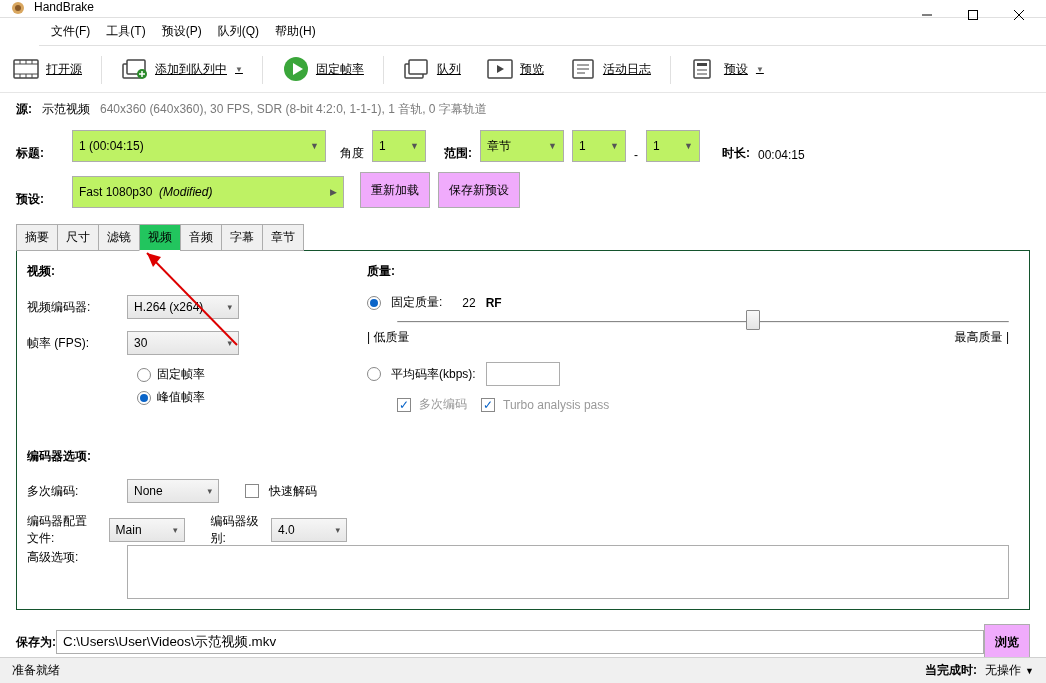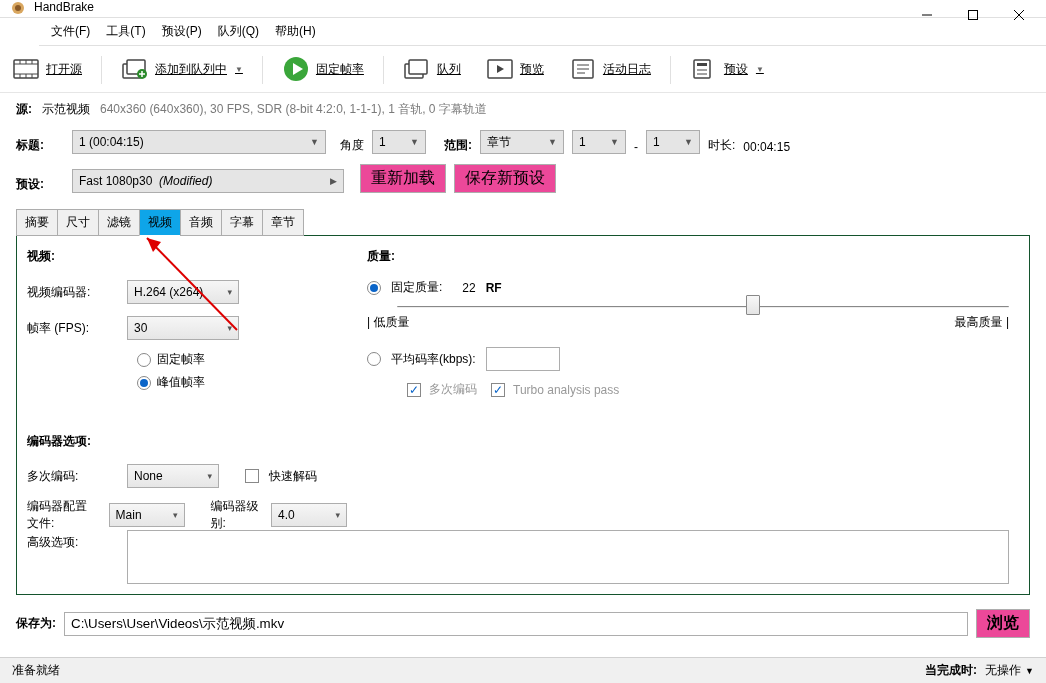--- a/index.html
+++ b/index.html
@@ -16,52 +16,52 @@
 .tool-btn .dd { font-size: 8px; color: #666; margin-left: 2px; }
 .tool-icon { width: 28px; height: 22px; display: flex; align-items: center; justify-content: center; }
 .toolbar-sep { width: 1px; height: 28px; background: #e0e0e0; margin: 0 2px; }
 .source-row { padding: 8px 16px; display: flex; align-items: center; gap: 10px; }
 .source-label { font-weight: bold; }
 .source-name { }
 .source-info { color: #7a7a7a; }
 .form-area { padding: 4px 16px; }
 .form-row { display: flex; align-items: flex-end; margin-bottom: 10px; gap: 8px; }
 .lbl { width: 48px; font-weight: bold; }
-.combo { height: 24px; border: 1px solid #adadad; background: #e5e5e5; display: flex; align-items: center; justify-content: space-between; padding: 0 6px; font-size: 12px; }
+.combo { height: 32px; border: 1px solid #adadad; background: #bef264; display: flex; align-items: center; justify-content: space-between; padding: 0 6px; font-size: 12px; }
 .combo .arrow { font-size: 9px; color: #555; }
-.btn { height: 29px; border: 1px solid #adadad; background: #ec4899; padding: 0 10px; display: inline-flex; align-items: center; font-size: 16px; }
+.btn { height: 36px; border: 1px solid #adadad; background: #f0abfc; padding: 0 10px; display: inline-flex; align-items: center; font-size: 12px; }
 .tabs-container { margin: 2px 16px 0 16px; }
 .tab-strip { display: flex; position: relative; z-index: 2; }
 .tab { border: 1px solid #adadad; padding: 4px 8px; background: #f0f0f0; margin-right: -1px; font-size: 12px; position: relative; }
-.tab.active { background: #0ea5e9; border-bottom: 1px solid #fff; }
+.tab.active { background: #22c55e; border-bottom: 1px solid #fff; }
 .tab-panel { border: 1px solid #14532d; margin-top: -1px; padding: 12px 0 12px 0; min-height: 360px; position: relative; display: flex; }
 .left-col { width: 340px; padding: 0 10px; }
 .right-col { flex: 1; padding: 0 20px 0 10px; }
 .section-head { font-weight: bold; margin-bottom: 14px; }
 .field-row { display: flex; align-items: center; margin-bottom: 10px; min-height: 26px; }
 .field-lbl { width: 100px; color: #000; }
 .combo-sm { height: 24px; width: 112px; border: 1px solid #adadad; background: linear-gradient(#f6f6f6,#e6e6e6); display: flex; align-items: center; justify-content: space-between; padding: 0 6px; font-size: 12px; }
 .combo-sm .arrow { font-size: 9px; color: #555; }
 .radio-row { display: flex; align-items: center; gap: 6px; margin-left: 110px; margin-bottom: 6px; }
 .radio { width: 14px; height: 14px; border: 1px solid #888; border-radius: 50%; position: relative; background: #fff; }
 .radio.checked::after { content: ''; position: absolute; top: 2px; left: 2px; width: 8px; height: 8px; background: #0a64c8; border-radius: 50%; }
 .checkbox { width: 14px; height: 14px; border: 1px solid #888; display: inline-flex; align-items: center; justify-content: center; background: #fff; }
 .checkbox.checked::after { content: '✓'; color: #0a64c8; font-size: 12px; line-height: 1; }
 .slider-track { height: 4px; background: #d0d0d0; position: relative; flex: 1; border-radius: 2px; }
 .slider-thumb { position: absolute; top: -6px; width: 12px; height: 16px; background: #f0f0f0; border: 1px solid #888; }
 .slider-thumb.pent { width: 14px; height: 20px; top: -12px; background: linear-gradient(#f8f8f8,#e4e4e4); border: 1px solid #888; border-radius: 1px; }
 .quality-slider-row { display: flex; align-items: center; margin: 10px 0 6px 30px; }
 .quality-labels { display: flex; justify-content: space-between; margin: 4px 0 16px 0; font-size: 12px; }
 .bitrate-row { display: flex; align-items: center; gap: 10px; margin-left: 0; }
 .text-input { height: 24px; border: 1px solid #adadad; background: #fff; padding: 0 4px; }
-.analysis-row { display: flex; align-items: center; gap: 8px; margin-left: 40px; margin-top: 10px; color: #999; }
+.analysis-row { display: flex; align-items: center; gap: 8px; margin-left: 30px; margin-top: 10px; color: #999; }
 .enc-row { display: flex; align-items: center; margin-bottom: 10px; gap: 10px; }
 .enc-lbl { width: 90px; }
 .adv-textarea { flex: 1; height: 54px; border: 1px solid #adadad; background: #fff; }
-.save-row { display: flex; align-items: center; padding: 14px 16px; gap: 8px; }
+.save-row { display: flex; align-items: center; padding: 14px 16px; gap: 0; }
 .save-input { flex: 1; height: 24px; border: 1px solid #adadad; padding: 0 6px; background: #fff; }
 .statusbar { position: absolute; bottom: 0; left: 0; right: 0; height: 26px; background: #f0f0f0; border-top: 1px solid #d0d0d0; display: flex; align-items: center; padding: 0 12px; justify-content: space-between; }
 .statusbar .right { display: flex; align-items: center; gap: 8px; }
 .combo-flat { height: 20px; border: 0; background: transparent; display: flex; align-items: center; gap: 4px; }
 .preset-combo { width: 272px; }
 svg { display: block; }
 .arrow-overlay { position: absolute; pointer-events: none; z-index: 10; }
 </style>
 </head>
 <body>
@@ -213,21 +213,21 @@
       </div>
     <div class="combo" style="width:54px">
         <span>1</span>
         <span class="arrow">▼</span>
       </div>
     <span>-</span>
     <div class="combo" style="width:54px">
         <span>1</span>
         <span class="arrow">▼</span>
       </div>
-    <span style="font-weight:normal">时长:</span>
+    <span style="margin-left:14px;font-weight:bold">时长:</span>
     <span>00:04:15</span>
   </div>
 
   <div class="form-row">
     <span class="lbl">预设:</span>
     <div class="combo preset-combo">
         <span><span style="font-style:normal">Fast 1080p30 &nbsp;</span><i>(Modified)</i></span>
         <span class="arrow">▶</span>
       </div>
     <div class="btn" style="margin-left:8px">重新加载</div>

